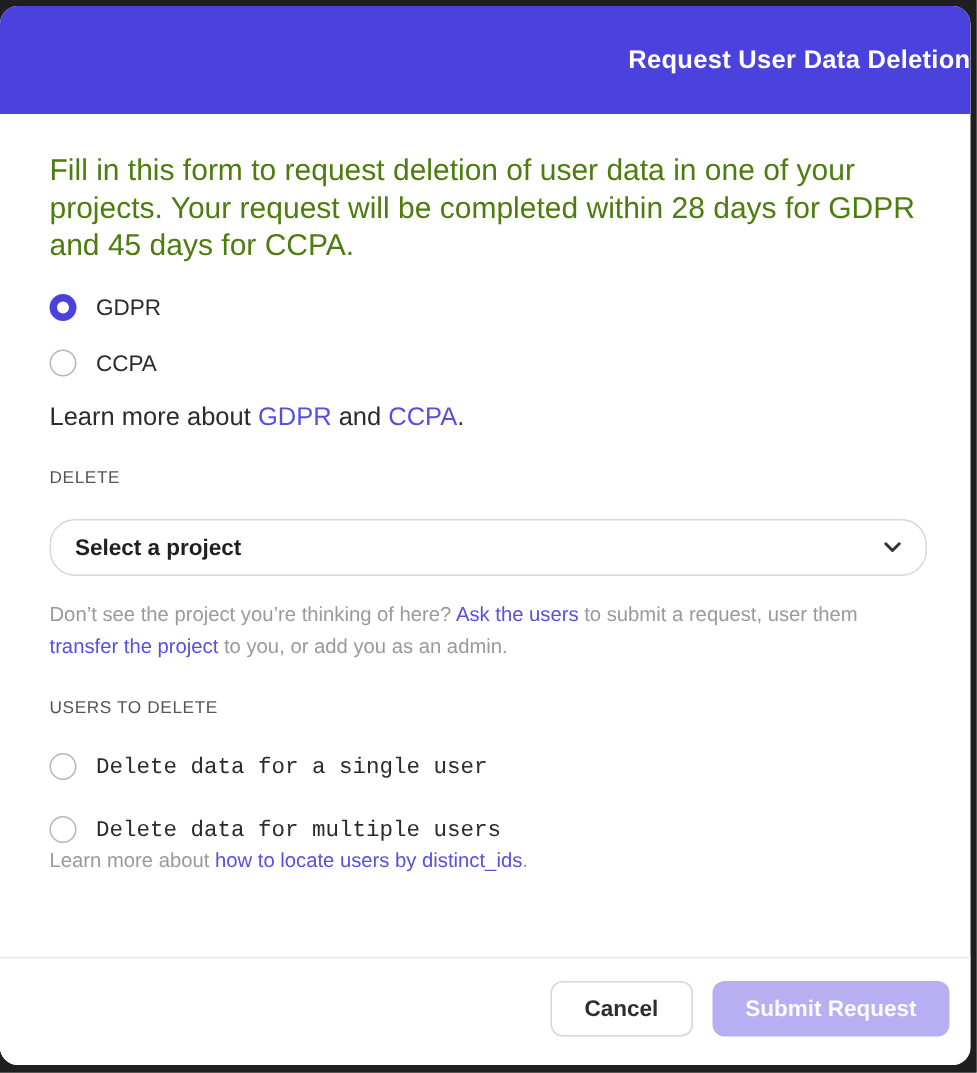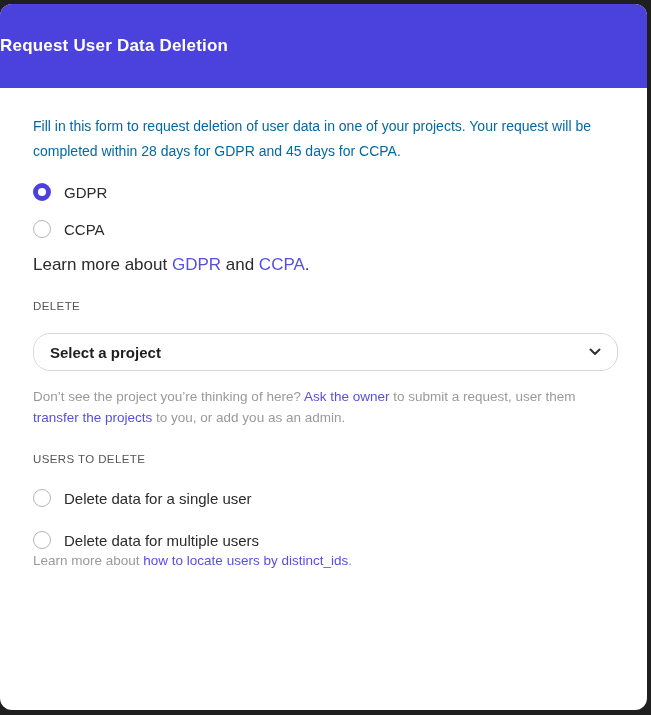--- a/index.html
+++ b/index.html
@@ -20,58 +20,58 @@
     position: absolute;
     left: 0; top: 4px;
     width: 647px; height: 706px;
     background: #ffffff;
     border-radius: 12px;
     overflow: hidden;
     display: flex;
     flex-direction: column;
   }
   .modal-header {
-    height: 84px;
+    height: 72px;
     background: var(--header-bg);
     display: flex;
     align-items: center;
-    justify-content: flex-start;
+    justify-content: flex-end;
     flex: 0 0 auto;
   }
   .modal-title {
     color: #ffffff;
     font-size: 17px;
     font-weight: bold;
     letter-spacing: 0.2px;
   }
   .modal-body {
     flex: 1 1 auto;
     padding: 26px 29px 0 33px;
     overflow: hidden;
   }
   .intro {
-    font-size: 14px;
+    font-size: 20px;
     line-height: 25px;
-    color: #0369a1;
+    color: #4d7c0f;
     max-width: 578px;
   }
   .section-label {
     margin-top: 25px;
     font-size: 11.5px;
     font-weight: normal;
     letter-spacing: 0.4px;
     color: #555555;
   }
   .radio-row {
     display: flex;
     align-items: center;
     margin-top: 19px;
     cursor: pointer;
   }
-  .radio-row.spaced { margin-top: 24px; }
+  .radio-row.spaced { margin-top: 24px; font-family: Liberation Mono, monospace; }
   .radio {
     width: 18px; height: 18px;
     border-radius: 50%;
     border: 1px solid #b5b5b5;
     background: #ffffff;
     flex: 0 0 auto;
   }
   .radio[data-selected="true"] {
     border: 5.5px solid var(--accent);
   }
@@ -183,32 +183,36 @@
 
     <div class="select-box">
       <span class="select-value">Select a project</span>
       <span class="chevron">
         <svg width="12" height="8" viewBox="0 0 12 8">
             <path d="M1.5 1.5 L6 6 L10.5 1.5" fill="none" stroke="#333333" stroke-width="2" stroke-linecap="round" stroke-linejoin="round"></path>
           </svg>
       </span>
     </div>
 
-    <div class="helper"><span>Don’t see the project you’re thinking of here? </span><a class="link">Ask the owner</a><span> to submit a request, user them </span><a class="link">transfer the projects</a><span> to you, or add you as an admin.</span></div>
+    <div class="helper"><span>Don’t see the project you’re thinking of here? </span><a class="link">Ask the users</a><span> to submit a request, user them </span><a class="link">transfer the project</a><span> to you, or add you as an admin.</span></div>
 
     <div class="section-label">USERS TO DELETE</div>
 
     <div class="radio-row spaced">
       <span class="radio" data-selected="false"></span>
       <span class="radio-label">Delete data for a single user</span>
     </div>
 
     <div class="radio-row spaced">
       <span class="radio" data-selected="false"></span>
       <span class="radio-label">Delete data for multiple users</span>
     </div>
 
     <div class="learn-more-sm"><span>Learn more about </span><a class="link">how to locate users by distinct_ids</a><span>.</span></div>
 
   </div>
 
+  <div class="modal-footer">
+    <button class="btn btn-cancel">Cancel</button>
+    <button class="btn btn-submit" disabled="">Submit Request</button>
+  </div>
 
 </div>
 
 </body></html>

